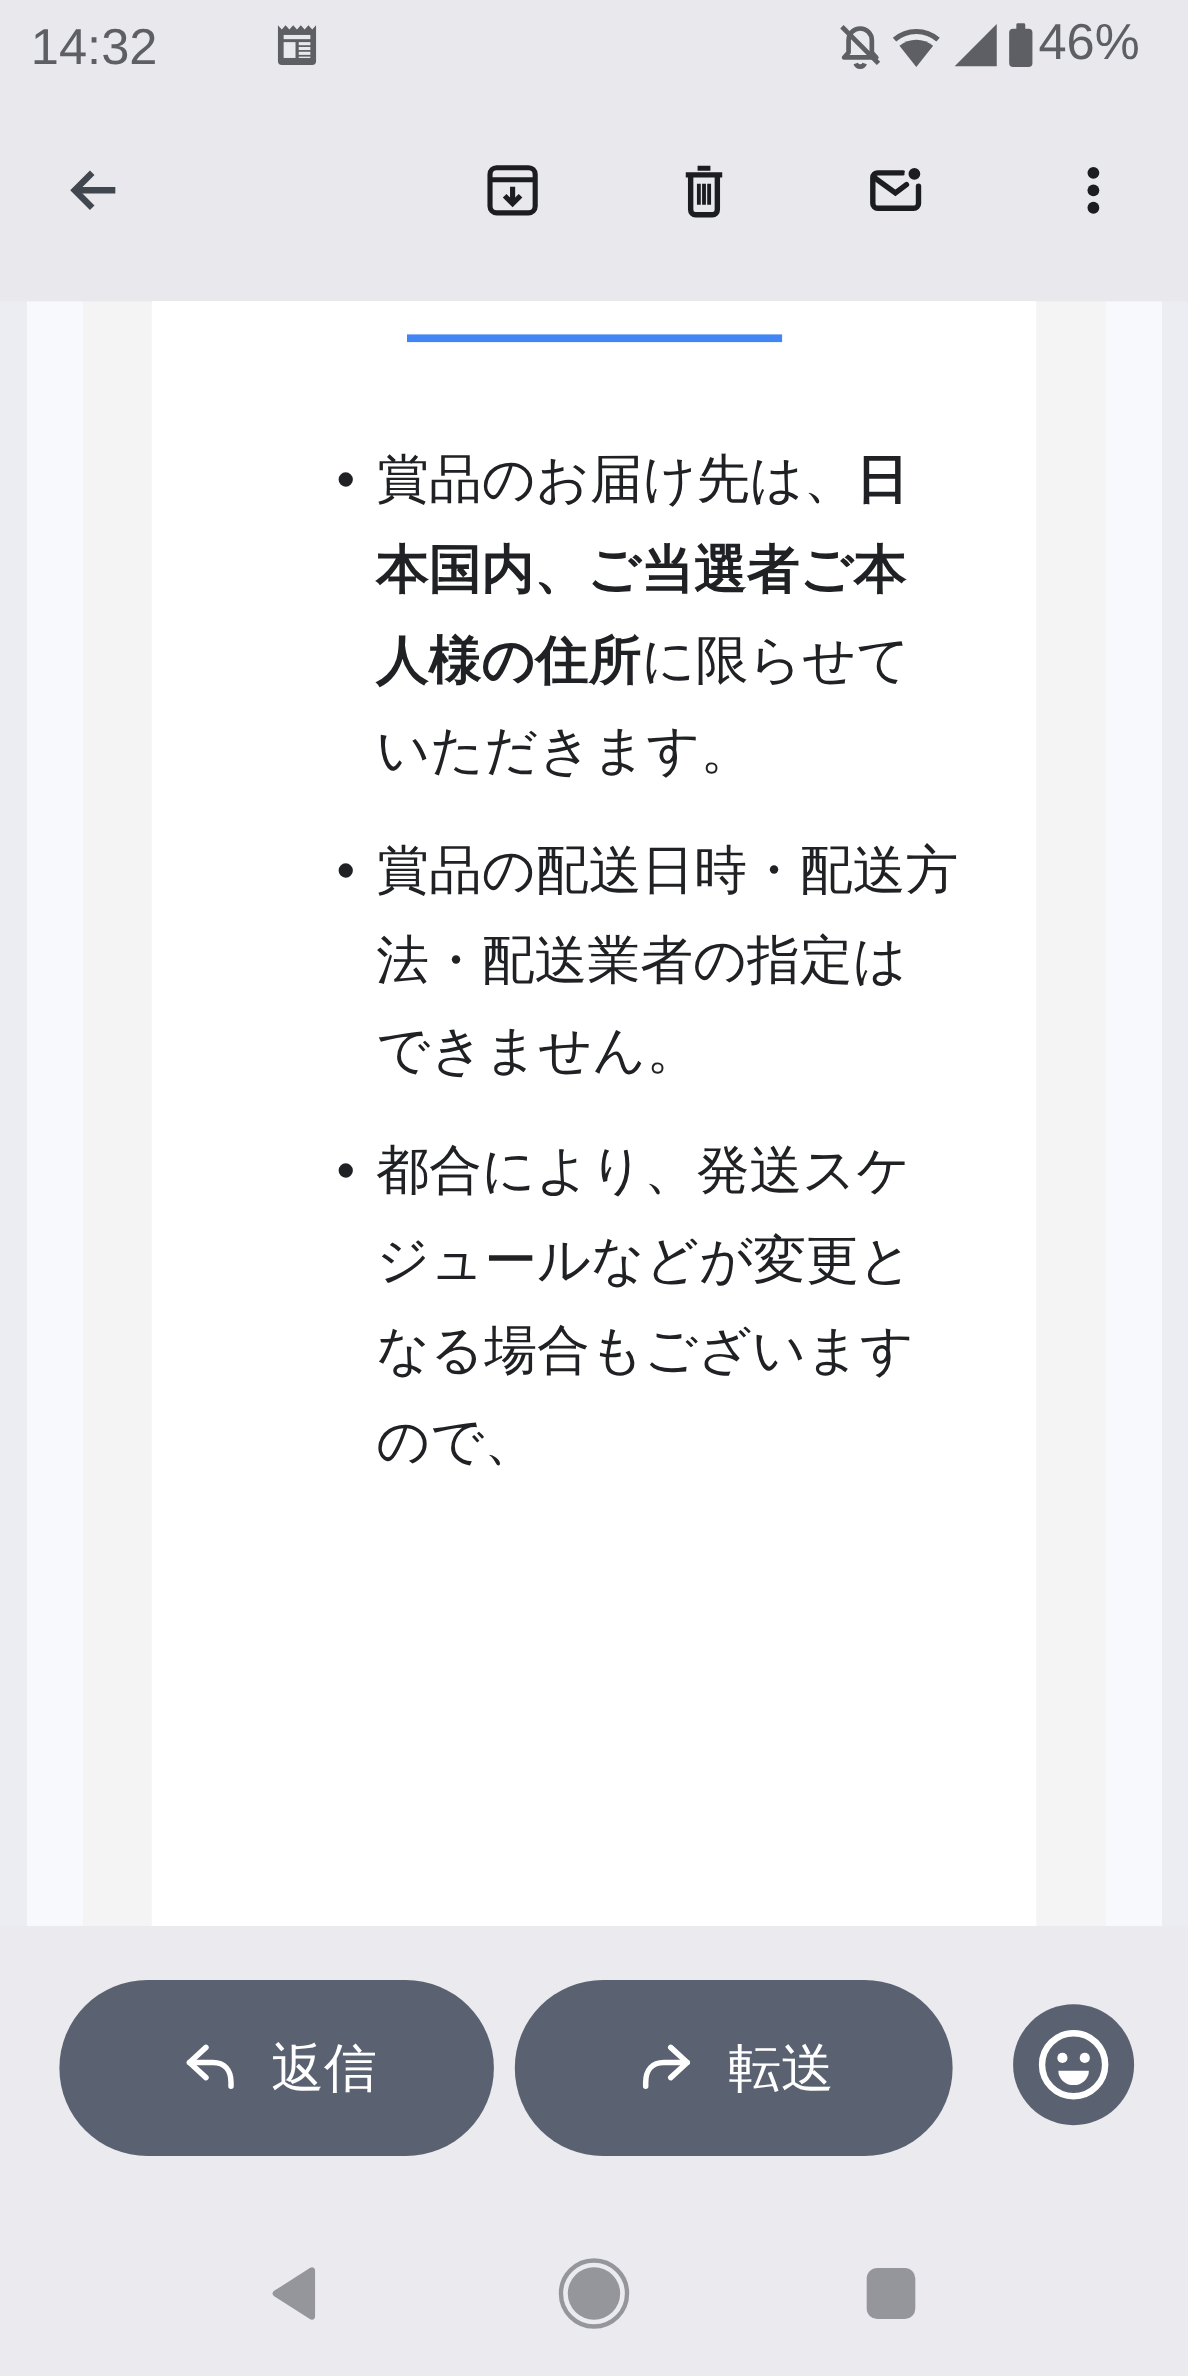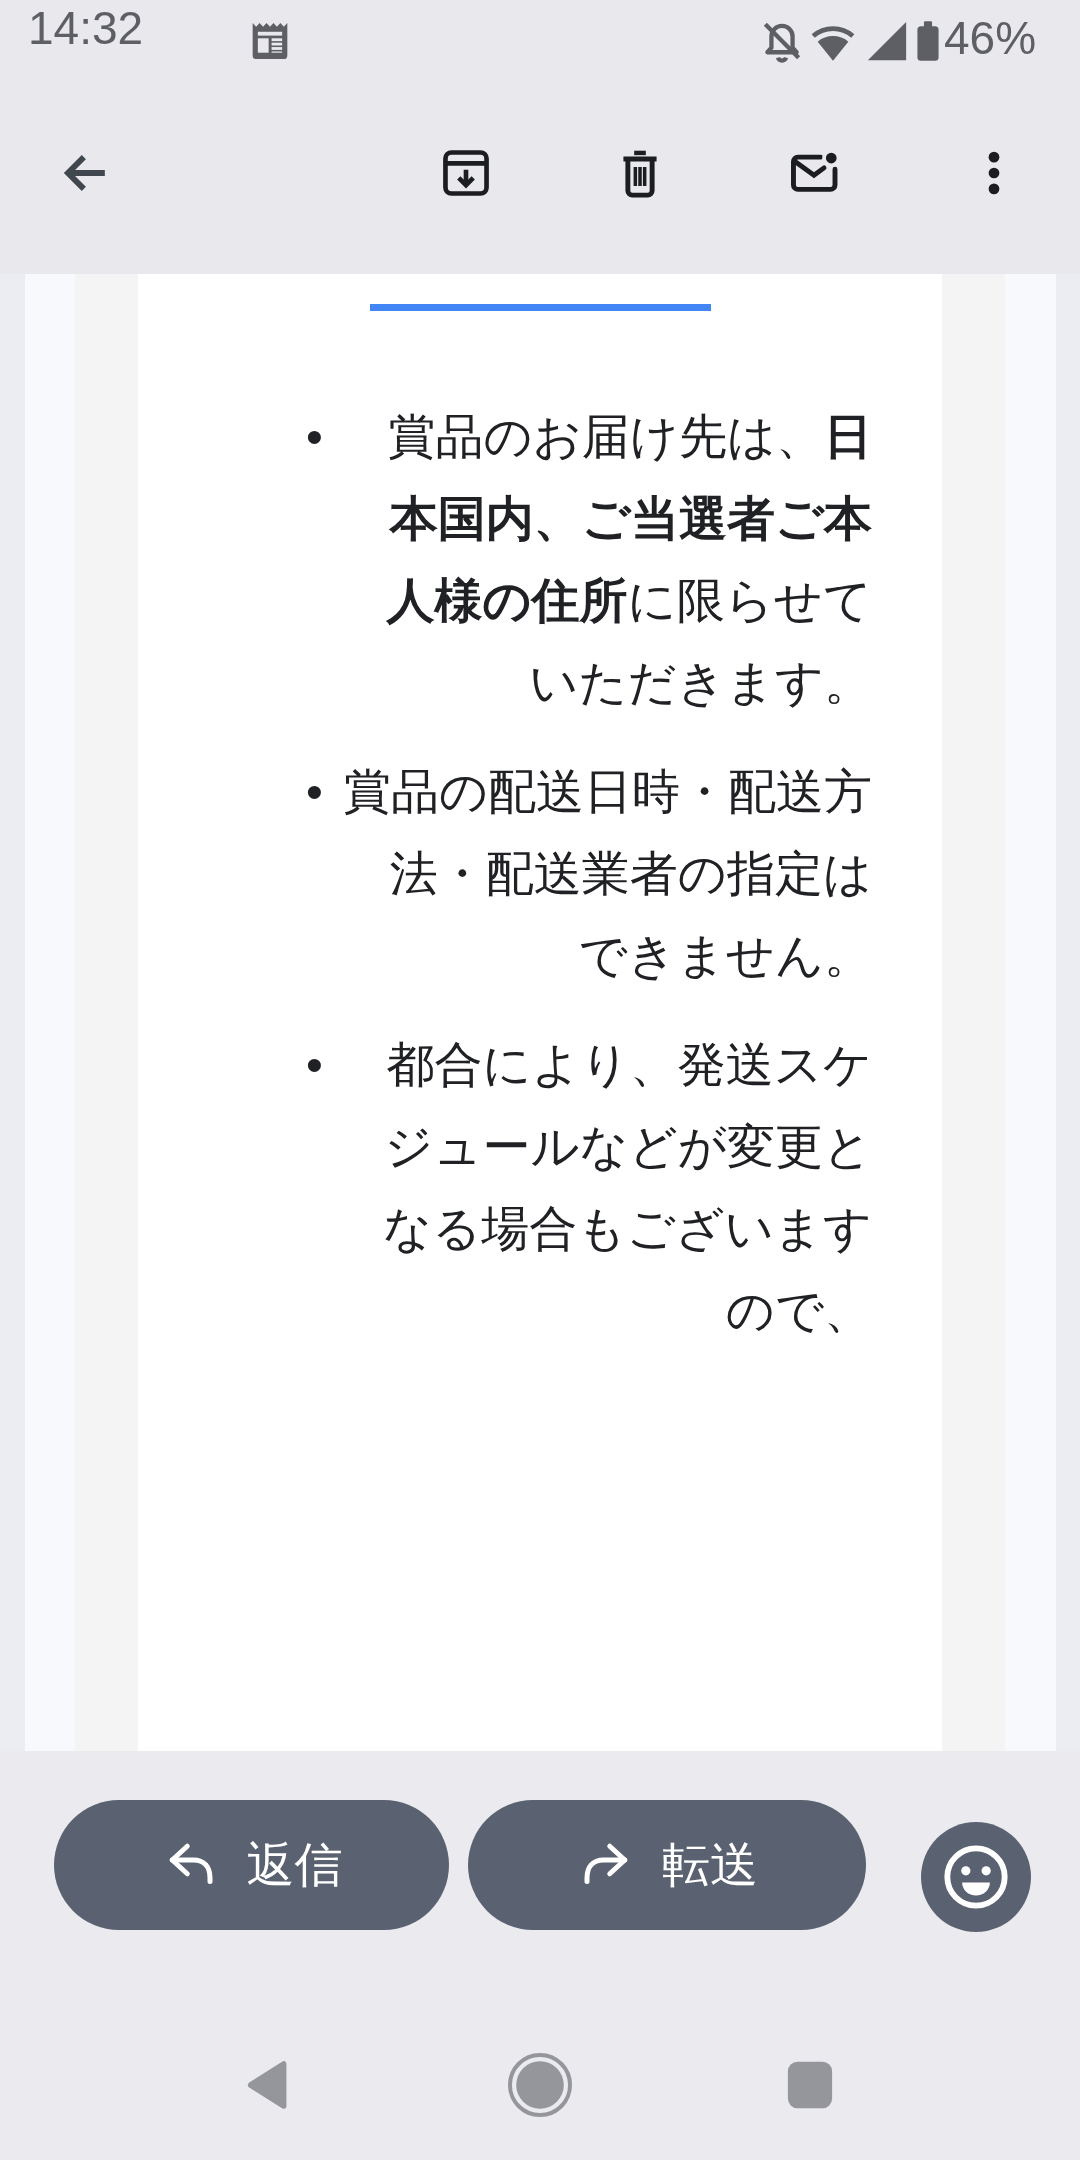--- a/index.html
+++ b/index.html
@@ -27,21 +27,21 @@
     overflow:hidden;
   }
   .screen{position:absolute;inset:0;width:1080px;height:2160px;}
 
   
   .status-bar{
     position:absolute;left:0;top:0;width:1080px;height:84px;
     background:var(--top_bg);
   }
   .status-time{
-    position:absolute;left:28px;top:2px;
+    position:absolute;left:28px;top:16px;
     font-size:46px;line-height:52px;color:var(--icon_gray);
   }
   .status-icon{position:absolute;top:14px;width:54px;height:54px;}
   .icon-news{left:243px;}
   .icon-bell-off{left:755px;}
   .icon-wifi{left:806px;}
   .icon-signal{left:860px;}
   .icon-battery{left:901px;}
   .status-battery-text{
     position:absolute;left:944px;top:12px;
@@ -77,21 +77,20 @@
     background:var(--card_bg);overflow:hidden;
   }
   .email-divider{
     margin:30px auto 0;width:341px;height:7px;
     background:var(--accent_blue);
   }
   .bullet-list{
     list-style:none;
     margin:85px 0 0 204px;
     width:530px;
-    text-align:right;
   }
   .bullet-list li{
     position:relative;
     font-size:48px;line-height:82px;
     color:var(--text_primary);
     margin-bottom:27px;
   }
   .bullet-list li::before{
     content:"\2022";
     position:absolute;left:-36px;top:0;
@@ -99,21 +98,21 @@
   }
   .bullet-list .b{font-weight:700;}
   .bullet-list .link{color:var(--accent_blue);text-decoration:none;cursor:pointer;}
 
   
   .bottom-section{
     position:absolute;left:0;top:1751px;width:1080px;height:409px;
     background:var(--bottom_bg);
   }
   .action-pill{
-    position:absolute;top:49px;height:130px;border-radius:80px;
+    position:absolute;top:49px;height:160px;border-radius:80px;
     background:var(--button_bg);color:var(--button_text);
     display:flex;align-items:center;justify-content:center;gap:26px;
     font-size:48px;border:none;cursor:pointer;
   }
   .pill-reply{left:54px;width:395px;}
   .pill-forward{left:468px;width:398px;}
   .action-pill .pill-icon{width:60px;height:60px;}
   .emoji-button{
     position:absolute;left:921px;top:71px;width:110px;height:110px;
     border-radius:50%;background:var(--button_bg);border:none;cursor:pointer;

